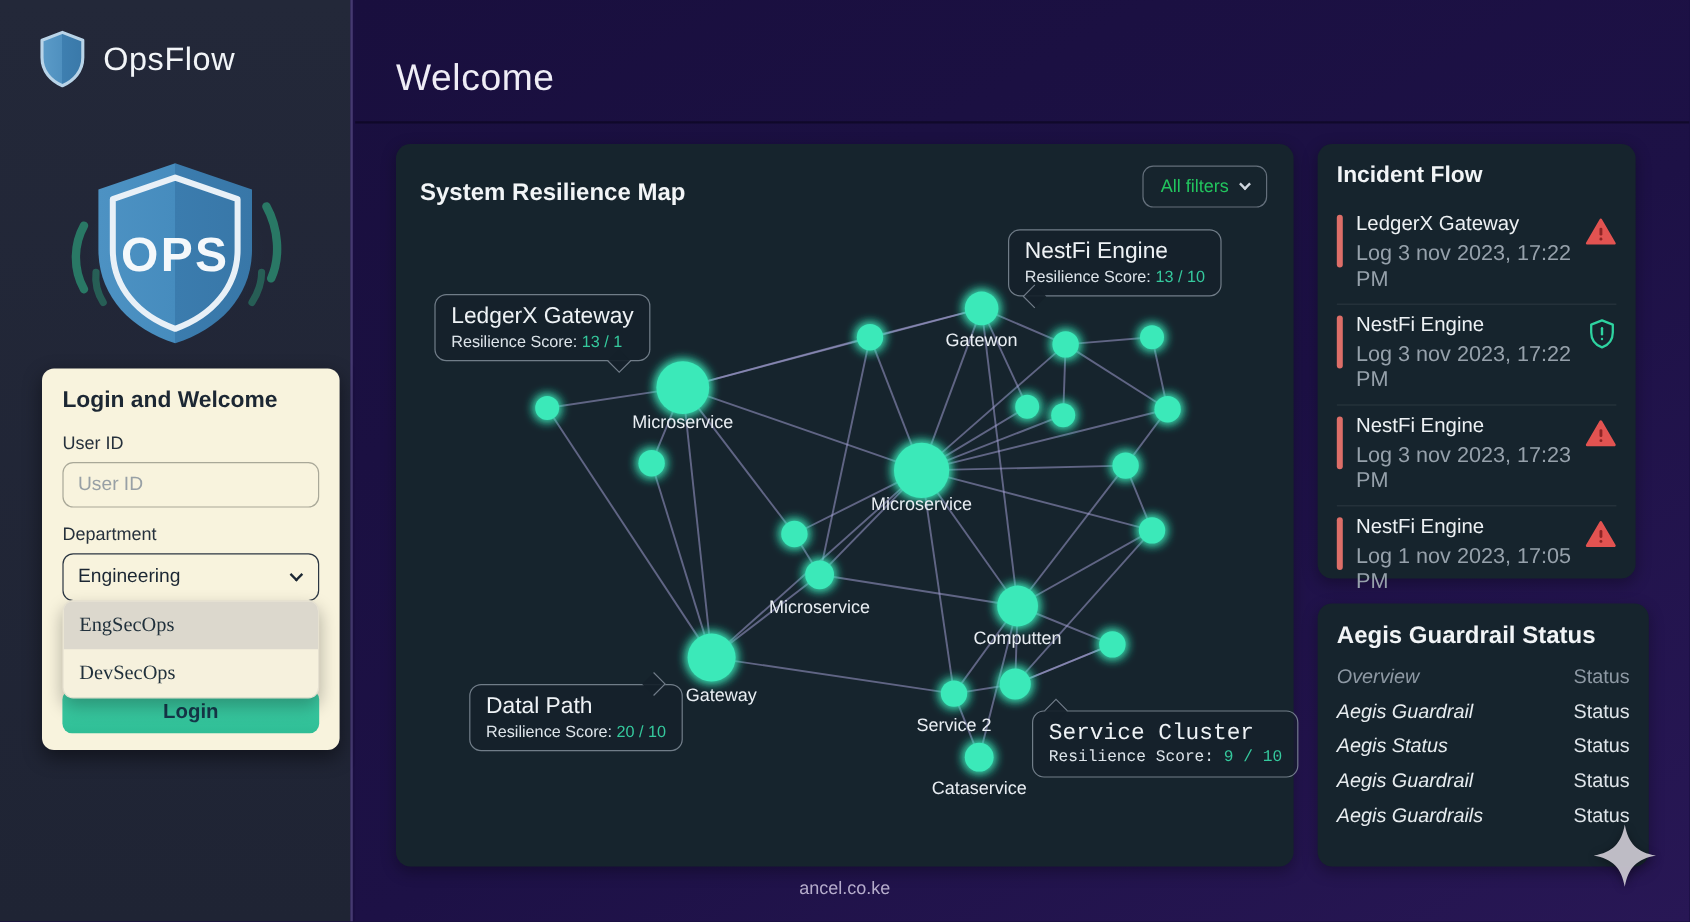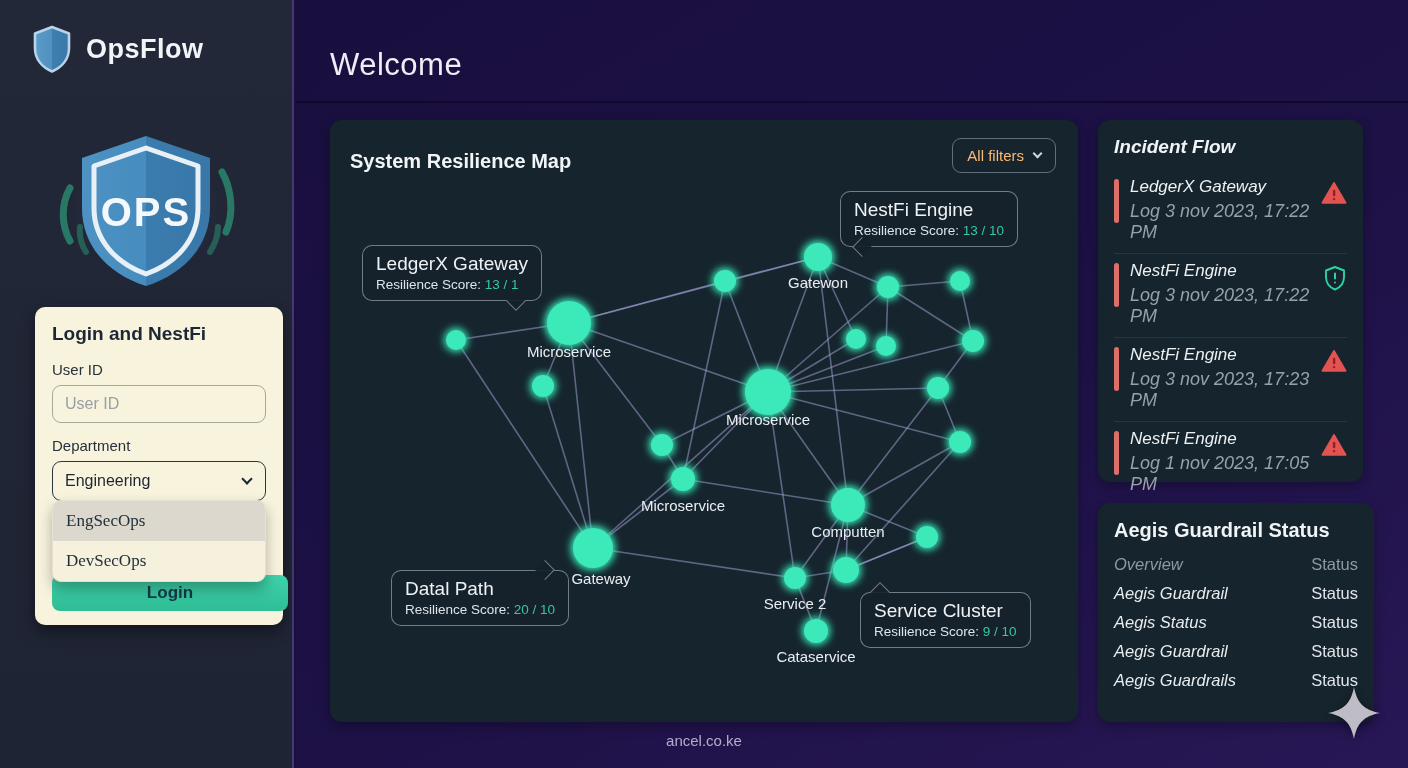--- a/index.html
+++ b/index.html
@@ -5,21 +5,21 @@
   * { margin:0; padding:0; box-sizing:border-box; }
   html,body { width:1408px; height:768px; overflow:hidden; }
   body { font-family:"Liberation Sans", sans-serif; background:#1a0f41; }
   #app { position:relative; width:1408px; height:768px; }
 
   
   .sidebar { position:absolute; left:0; top:0; width:294px; height:768px;
     background:linear-gradient(180deg,#232839 0%,#1f2434 100%);
     border-right:2px solid #453a70; }
   .logo-row { display:flex; align-items:center; gap:12px; padding:24px 0 0 30px; }
-  .logo-row .brand { color:#f2f5f8; font-size:27px; font-weight:bold; letter-spacing:.5px; }
+  .logo-row .brand { color:#f2f5f8; font-size:27px; font-weight:normal; letter-spacing:.5px; }
   .ops-badge-wrap { position:absolute; left:50%; top:128px; transform:translateX(-50%);
     width:200px; height:164px; display:flex; align-items:flex-end; justify-content:center;
     background:radial-gradient(closest-side, rgba(46,120,150,.18), rgba(0,0,0,0) 75%); }
 
   
   .login-card { position:absolute; left:35px; top:307px; width:248px; height:318px;
     background:#f8f3dd; border-radius:10px; padding:16px 17px;
     box-shadow:0 6px 16px rgba(0,0,0,.45); }
   .login-card h2 { font-size:19px; color:#1c2733; margin-bottom:16px; }
   .field-label { font-size:15px; color:#26313c; margin-bottom:7px; }
@@ -32,58 +32,58 @@
     font-size:16px; color:#1c2733; cursor:pointer; }
   .chev { width:8px; height:8px; border-right:2px solid currentColor; border-bottom:2px solid currentColor;
     transform:rotate(45deg); margin-top:-4px; display:inline-block; }
   .select-box .chev { position:absolute; right:14px; color:#1c2733; }
   .dropdown { position:absolute; left:17px; top:193px; width:214px; background:#f6f1dd;
     border-radius:9px; box-shadow:0 7px 14px rgba(0,0,0,.28); overflow:hidden; z-index:3;
     border:1px solid #e6e1d0;font-family:Liberation Serif, serif; }
   .dd-option { height:40px; display:flex; align-items:center; padding:0 13px;
     font-size:17px; color:#21313c; cursor:pointer; }
   .dd-option.highlighted { background:#dcd8cd; }
-  .login-btn { position:absolute; left:17px; top:268px; width:236px; height:36px;
+  .login-btn { position:absolute; left:17px; top:268px; width:214px; height:36px;
     background:linear-gradient(180deg,#3fd2a9,#2fbd95); border:none; border-radius:8px;
     font-size:17px; font-weight:bold; color:#16374a; cursor:pointer; z-index:1;
     font-family:"Liberation Sans", sans-serif; padding-top:8px; text-align:center; }
 
   
   .main { position:absolute; left:296px; top:0; width:1112px; height:768px;
     background:linear-gradient(150deg,#190f3e 0%,#1d1146 55%,#281755 100%); }
   .main-header { height:103px; display:flex; align-items:center; padding-left:34px;
     border-bottom:2px solid rgba(8,4,24,.55); }
   .main-header h1 { color:#efedf6; font-size:31px; font-weight:500; letter-spacing:.5px;margin-top:28px; }
 
   .card { position:absolute; background:#16242d; border-radius:12px; box-shadow:0 4px 12px rgba(0,0,0,.3); }
   .map-card { left:34px; top:120px; width:748px; height:602px; }
   .map-header { display:flex; align-items:flex-end; justify-content:space-between; padding:18px 22px 6px 20px; }
   .map-title { color:#f2f5f7; font-size:20px; font-weight:600; }
-  .filter-btn { display:flex; align-items:center; gap:10px; color:#fdba74; font-size:15px;
+  .filter-btn { display:flex; align-items:center; gap:10px; color:#22c55e; font-size:15px;
     border:1px solid rgba(195,205,220,.45); border-radius:9px; padding:8px 14px;
     background:transparent; cursor:pointer; font-family:"Liberation Sans", sans-serif; }
   .filter-btn .chev { color:#cfd6de; width:7px; height:7px; }
   .net-svg { position:absolute; left:0; top:0; width:748px; height:602px; }
 
   .tooltip { position:absolute; border:1.5px solid rgba(190,200,215,.55); border-radius:10px;
     background:rgba(21,33,42,.62); padding:7px 13px 8px 13px; z-index:4; white-space:nowrap; }
   .tooltip .tt-title { color:#eef2f5; font-size:19px; margin-bottom:2px; }
   .tooltip .tt-score { font-size:13.5px; color:#dde4ea; }
   .tooltip .tt-score .val { color:#35c99d; }
   .tt-tail { position:absolute; width:14px; height:14px; background:rgba(21,33,42,.92); transform:rotate(45deg); }
   .tail-br { right:18px; bottom:-8px; border-right:1.5px solid rgba(190,200,215,.55); border-bottom:1.5px solid rgba(190,200,215,.55); }
   .tail-bl { left:14px;  bottom:-8px; border-left:1.5px solid rgba(190,200,215,.55); border-bottom:1.5px solid rgba(190,200,215,.55); }
   .tail-tr { right:16px; top:-8px; border-top:1.5px solid rgba(190,200,215,.55); border-right:1.5px solid rgba(190,200,215,.55); }
   .tail-tl { left:12px;  top:-8px; border-top:1.5px solid rgba(190,200,215,.55); border-left:1.5px solid rgba(190,200,215,.55); }
 
   .footer-note { position:absolute; left:34px; top:732px; width:748px; text-align:center;
     color:#b5accb; font-size:15px; }
 
   
-  .incident-card { left:802px; top:120px; width:265px; height:362px; padding:16px 16px 6px 16px;font-style:italic; }
+  .incident-card { left:802px; top:120px; width:265px; height:362px; padding:16px 16px 6px 16px; }
   .panel-title { color:#f1f4f6; font-size:19px; font-weight:bold; margin-bottom:12px; }
   .incident-item { display:flex; align-items:flex-start; gap:11px; padding:7px 0 10px 0; }
   .incident-item + .divider, .divider { height:1px; background:rgba(255,255,255,.08); }
   .inc-bar { width:5px; height:44px; border-radius:3px; background:#dd6e68; flex:none; margin-top:2px; }
   .inc-body { flex:1; }
   .inc-title { color:#edf1f4; font-size:17px; margin-bottom:4px; }
   .inc-log { color:#96a1ab; font-size:18px; }
   .inc-icon { flex:none; margin-top:4px; }
   .show-more { display:flex; justify-content:flex-start; align-items:center; gap:9px;
     color:#c3cbd3; font-size:15px; padding:12px 4px 0 0; cursor:pointer; }
@@ -136,21 +136,21 @@
         <path d="M174 42 C184 60 186 84 178 102" fill="none" stroke="#2c8d70" stroke-width="7" stroke-linecap="round" opacity=".8"></path>
         <path d="M162 122 C167 114 170 106 170 97" fill="none" stroke="#2c8d70" stroke-width="6" stroke-linecap="round" opacity=".55"></path>
 
         <path d="M98 6 L162 28 V78 C162 116 136 144 98 156 C60 144 34 116 34 78 V28 Z" fill="url(#lg2)"></path>
         <path d="M98 18 L150 36 V78 C150 109 129 133 98 144 C67 133 46 109 46 78 V36 Z" fill="none" stroke="#e8f0f7" stroke-width="5" stroke-linejoin="round"></path>
         <text x="98" y="96" text-anchor="middle" font-family="Liberation Sans, sans-serif" font-size="40" font-weight="bold" fill="#f4f8fb" letter-spacing="2">OPS</text>
       </svg>
     </div>
 
     <div class="login-card">
-      <h2>Login and NestFi</h2>
+      <h2>Login and Welcome</h2>
       <div class="field-label">User ID</div>
       <input class="text-input" type="text" placeholder="User ID" style="">
       <div class="field-label">Department</div>
       <div class="select-box">
         <span>Engineering</span>
         <span class="chev"></span>
       </div>
       <div class="dropdown">
         <div class="dd-option highlighted">
           <span>EngSecOps</span>
@@ -284,21 +284,21 @@
         <div class="tt-score"><span>Resilience Score:</span>
           <span class="val">13 / 10</span></div>
         <div class="tt-tail tail-bl"></div>
       </div>
       <div class="tooltip" style="left: 61px; top: 450px;">
         <div class="tt-title">Datal Path</div>
         <div class="tt-score"><span>Resilience Score:</span>
           <span class="val">20 / 10</span></div>
         <div class="tt-tail tail-tr"></div>
       </div>
-      <div class="tooltip" style="left: 530px; top: 472px;">
+      <div class="tooltip" style="left: 530px; top: 472px; font-family: Liberation Mono, monospace;">
         <div class="tt-title">Service Cluster</div>
         <div class="tt-score"><span>Resilience Score:</span>
           <span class="val">9 / 10</span></div>
         <div class="tt-tail tail-tl"></div>
       </div>
     </div>
 
     <div class="footer-note">ancel.co.ke</div>
 
     <div class="card incident-card">

